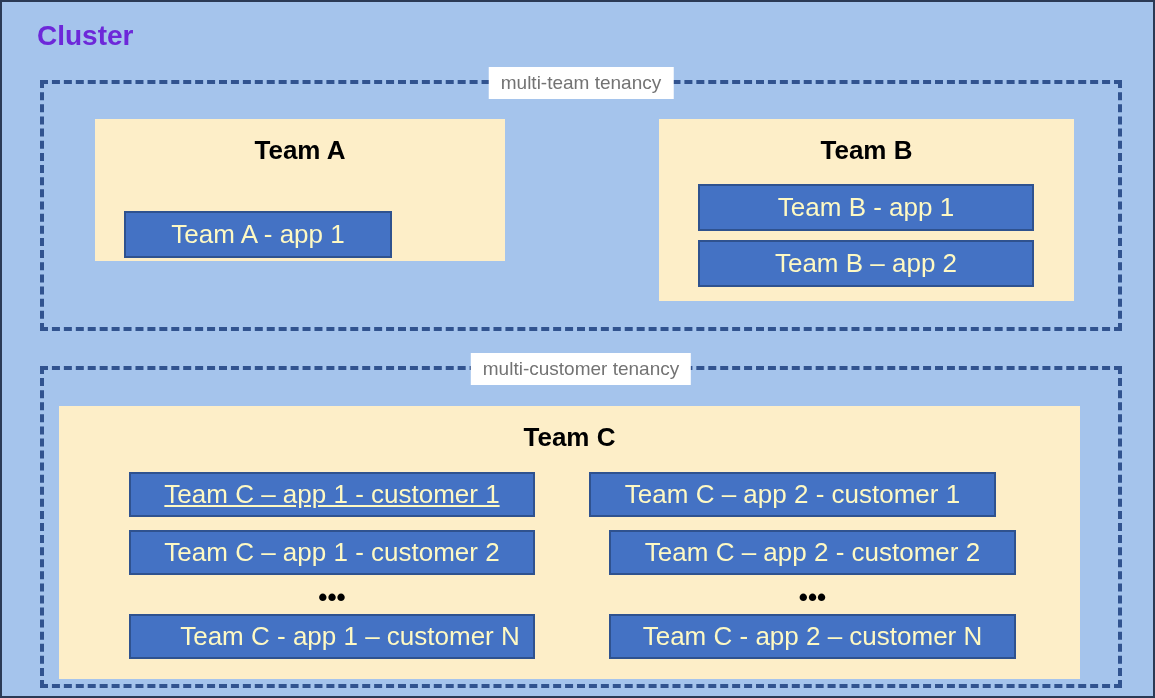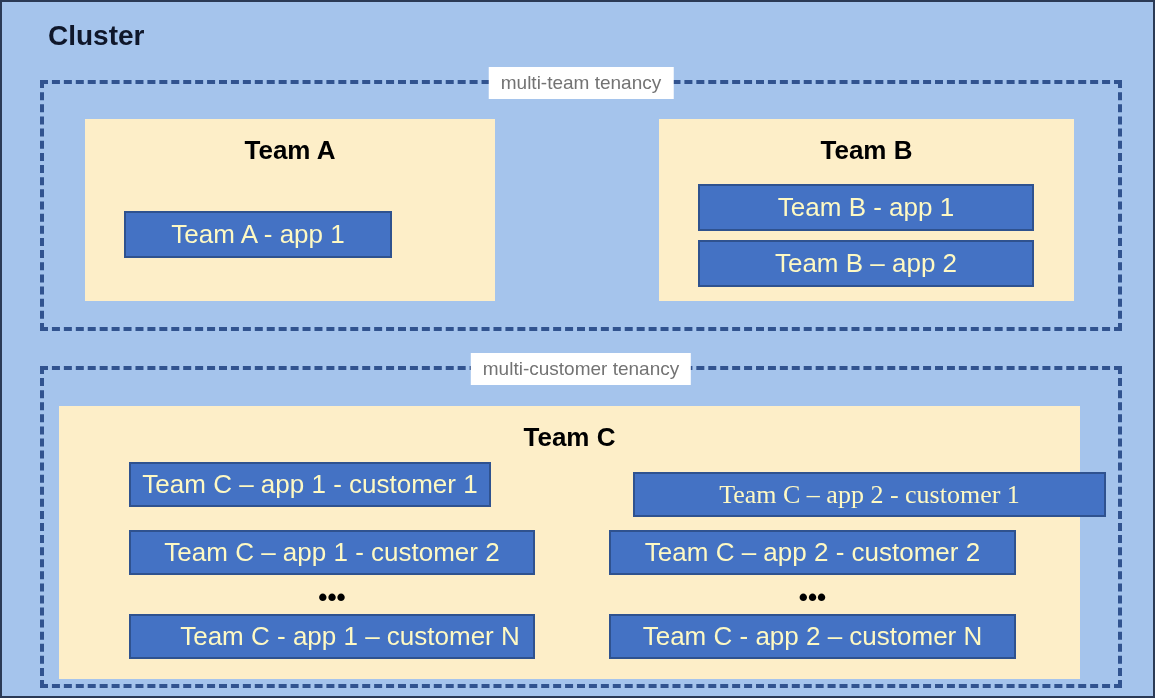--- a/index.html
+++ b/index.html
@@ -18,25 +18,25 @@
     height: 698px;
     box-sizing: border-box;
     background: #a5c4ec;
     border: 2px solid #2b3a55;
     overflow: hidden;
   }
 
   
   .cluster-title {
     position: absolute;
-    left: 46px;
+    left: 35px;
     top: 18px;
     font-size: 28px;
     font-weight: bold;
-    color: #0f172a;
+    color: #6d28d9;
     letter-spacing: 0px;
     white-space: nowrap;
   }
 
   
   .tenancy-zone {
     position: absolute;
     box-sizing: border-box;
     border: 4px dashed #31538f;
     background: transparent;
@@ -67,21 +67,21 @@
     transform: translateX(-50%);
   }
 
   
   .team-box {
     position: absolute;
     box-sizing: border-box;
     background: #fdeec8;
     border: 0;
   }
-  #team-a-box { left: 83px;  top: 117px; width: 410px; height: 182px; }
+  #team-a-box { left: 93px;  top: 117px; width: 410px; height: 142px; }
   #team-b-box { left: 657px; top: 117px; width: 415px; height: 182px; }
   #team-c-box { left: 57px;  top: 404px; width: 1021px; height: 273px; }
 
   .team-title {
     position: absolute;
     left: 0;
     right: 0;
     text-align: center;
     font-size: 26px;
     font-weight: bold;
@@ -108,26 +108,26 @@
   }
 
   
   #team-a-app-1 { left: 122px; top: 209px; width: 268px; height: 47px; }
 
   
   #team-b-app-1 { left: 696px; top: 182px; width: 336px; height: 47px; }
   #team-b-app-2 { left: 696px; top: 238px; width: 336px; height: 47px; }
 
   
-  #team-c-app1-c1 { left: 127px; top: 460px; width: 362px; height: 45px; }
+  #team-c-app1-c1 { left: 127px; top: 470px; width: 406px; height: 45px; text-decoration: underline; }
   #team-c-app1-c2 { left: 127px; top: 528px; width: 406px; height: 45px; }
   #team-c-app1-cN { left: 127px; top: 612px; width: 406px; height: 45px; padding-left: 36px; }
 
   
-  #team-c-app2-c1 { left: 631px; top: 470px; width: 473px; height: 45px; font-family: Liberation Serif, serif; }
+  #team-c-app2-c1 { left: 587px; top: 470px; width: 407px; height: 45px; }
   #team-c-app2-c2 { left: 607px; top: 528px; width: 407px; height: 45px; }
   #team-c-app2-cN { left: 607px; top: 612px; width: 407px; height: 45px; }
 
   
   .ellipsis {
     position: absolute;
     font-size: 26px;
     font-weight: bold;
     color: #000000;
     line-height: 1;

